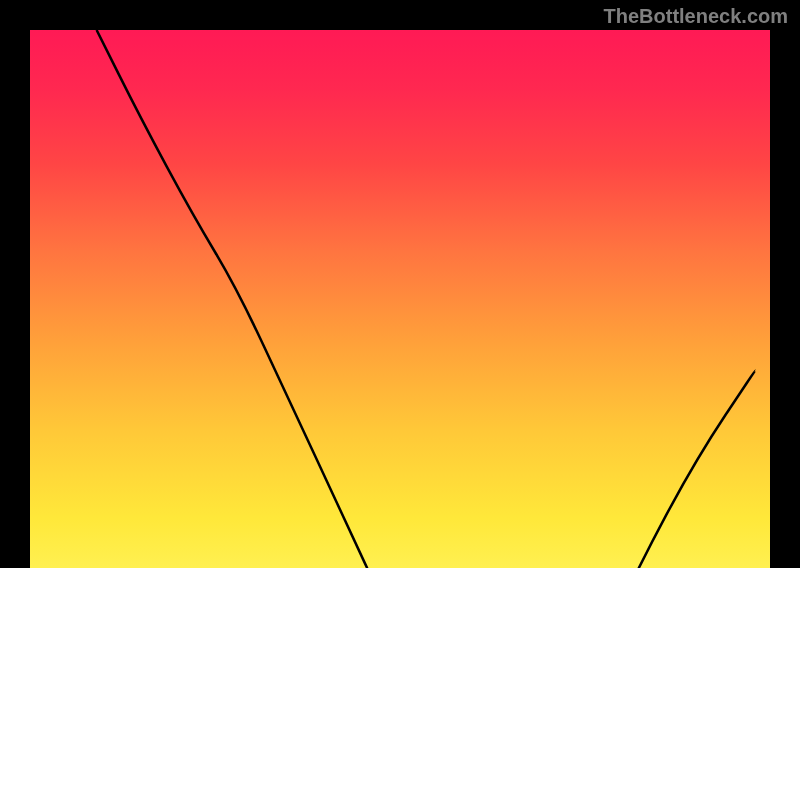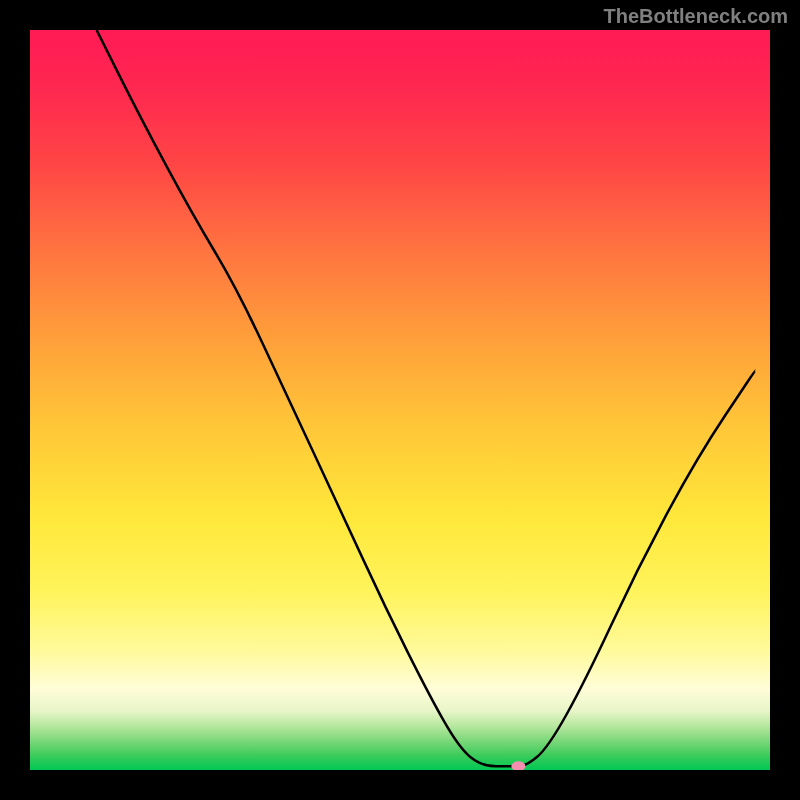--- a/index.html
+++ b/index.html
@@ -3,21 +3,21 @@
 <meta charset="utf-8">
 <style>
   body {
     margin: 0;
     padding: 0;
     background: #ffffff;
     font-family: Arial, sans-serif;
   }
   .container {
     width: 800px;
-    height: 800px;
+    height: 568px;
     position: relative;
     background: #000000;
   }
   .watermark {
     position: absolute;
     top: 5px;
     right: 12px;
     color: #808080;
     font-size: 20px;
     font-weight: bold;

